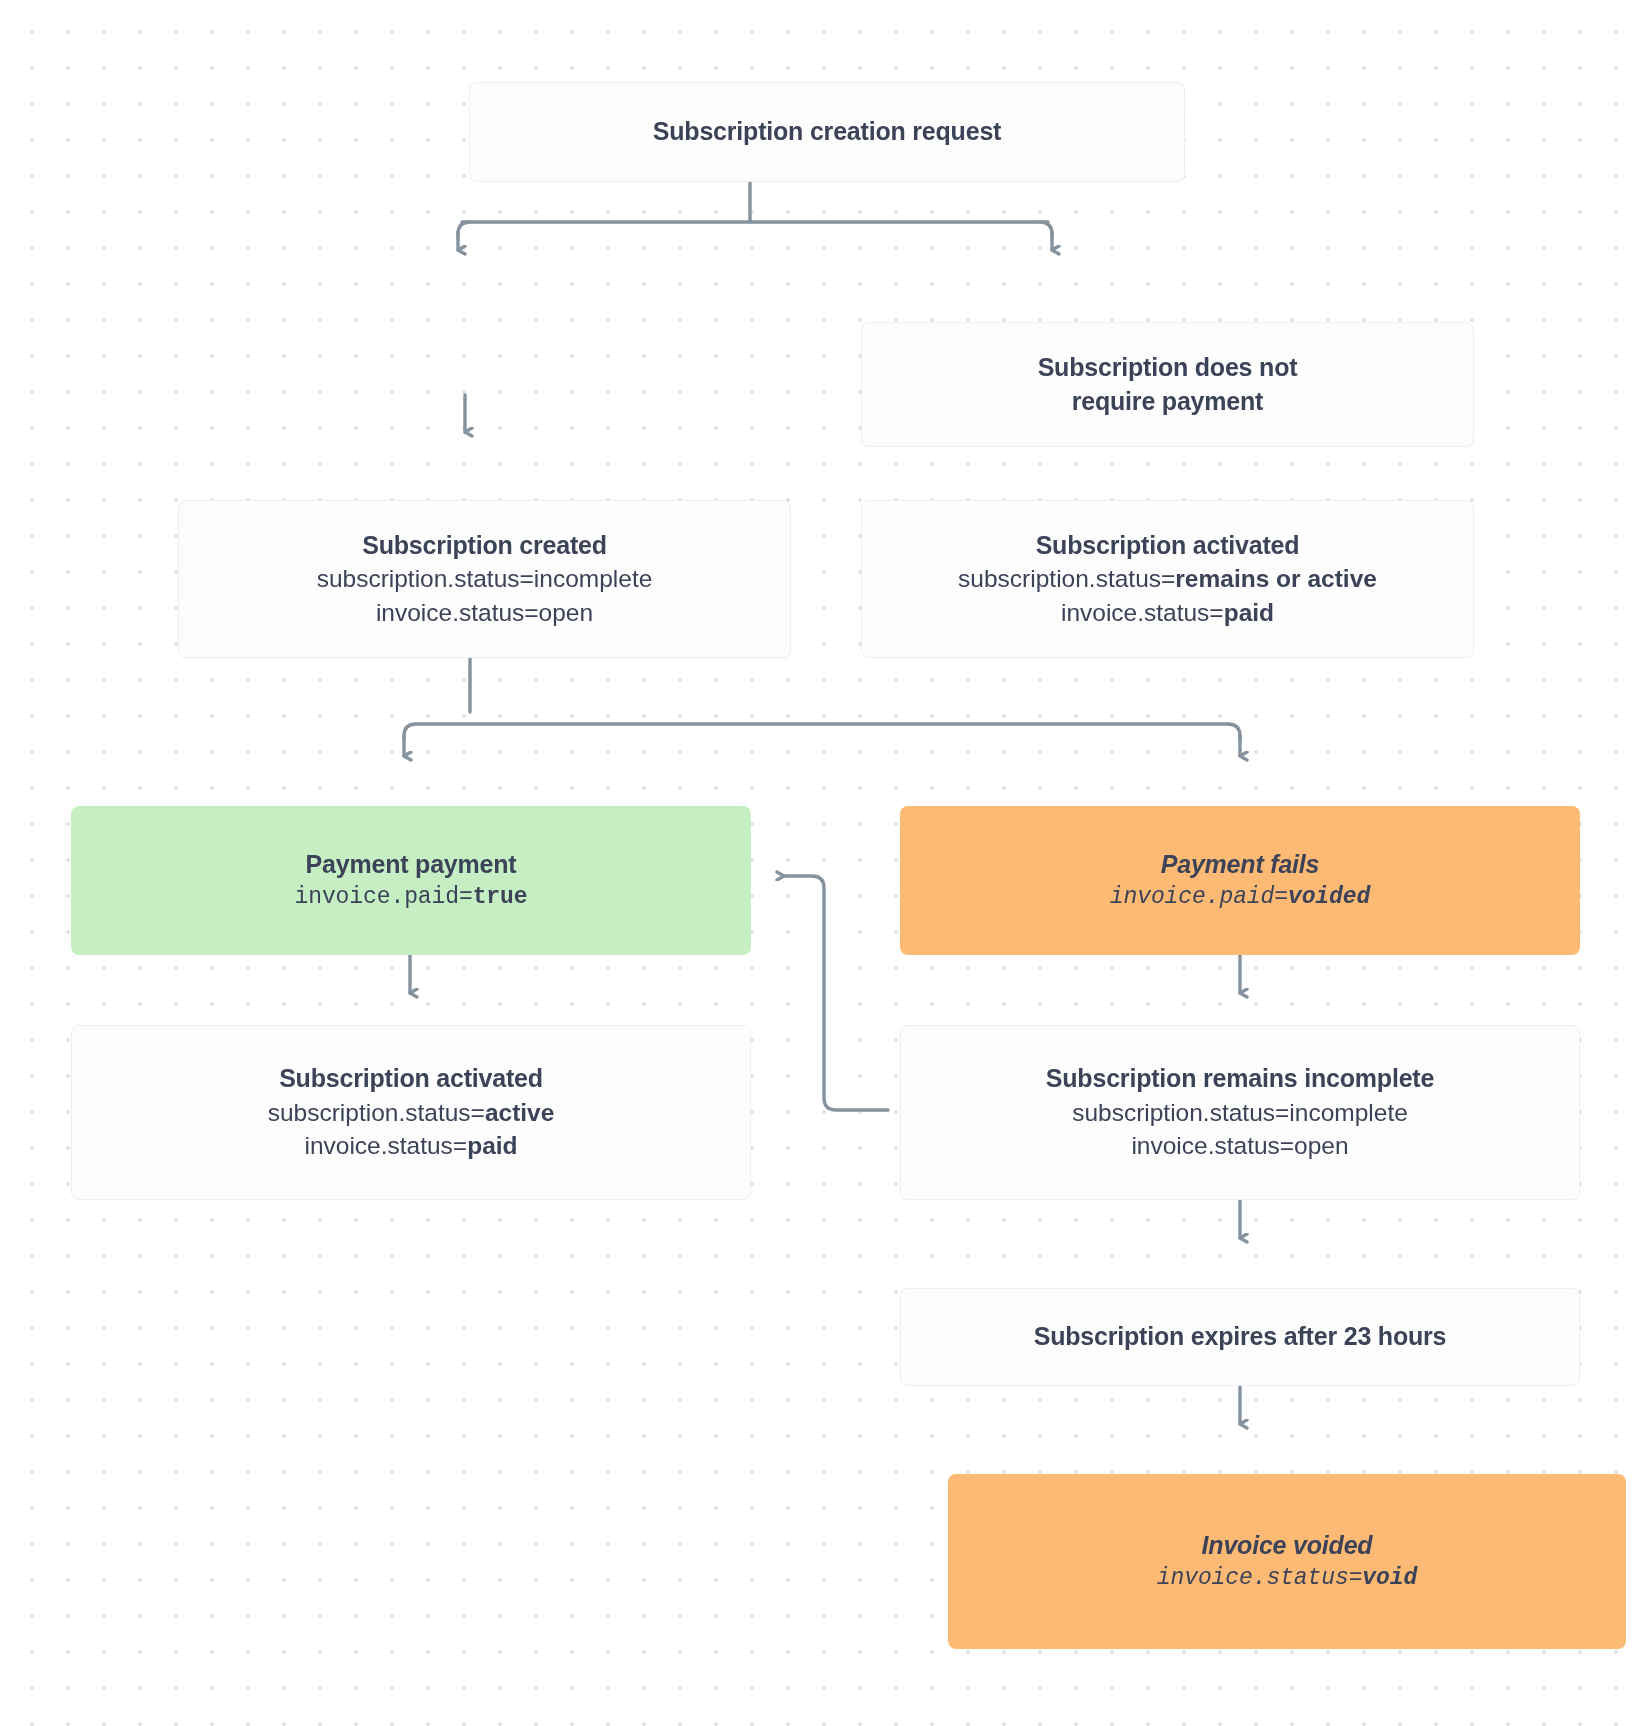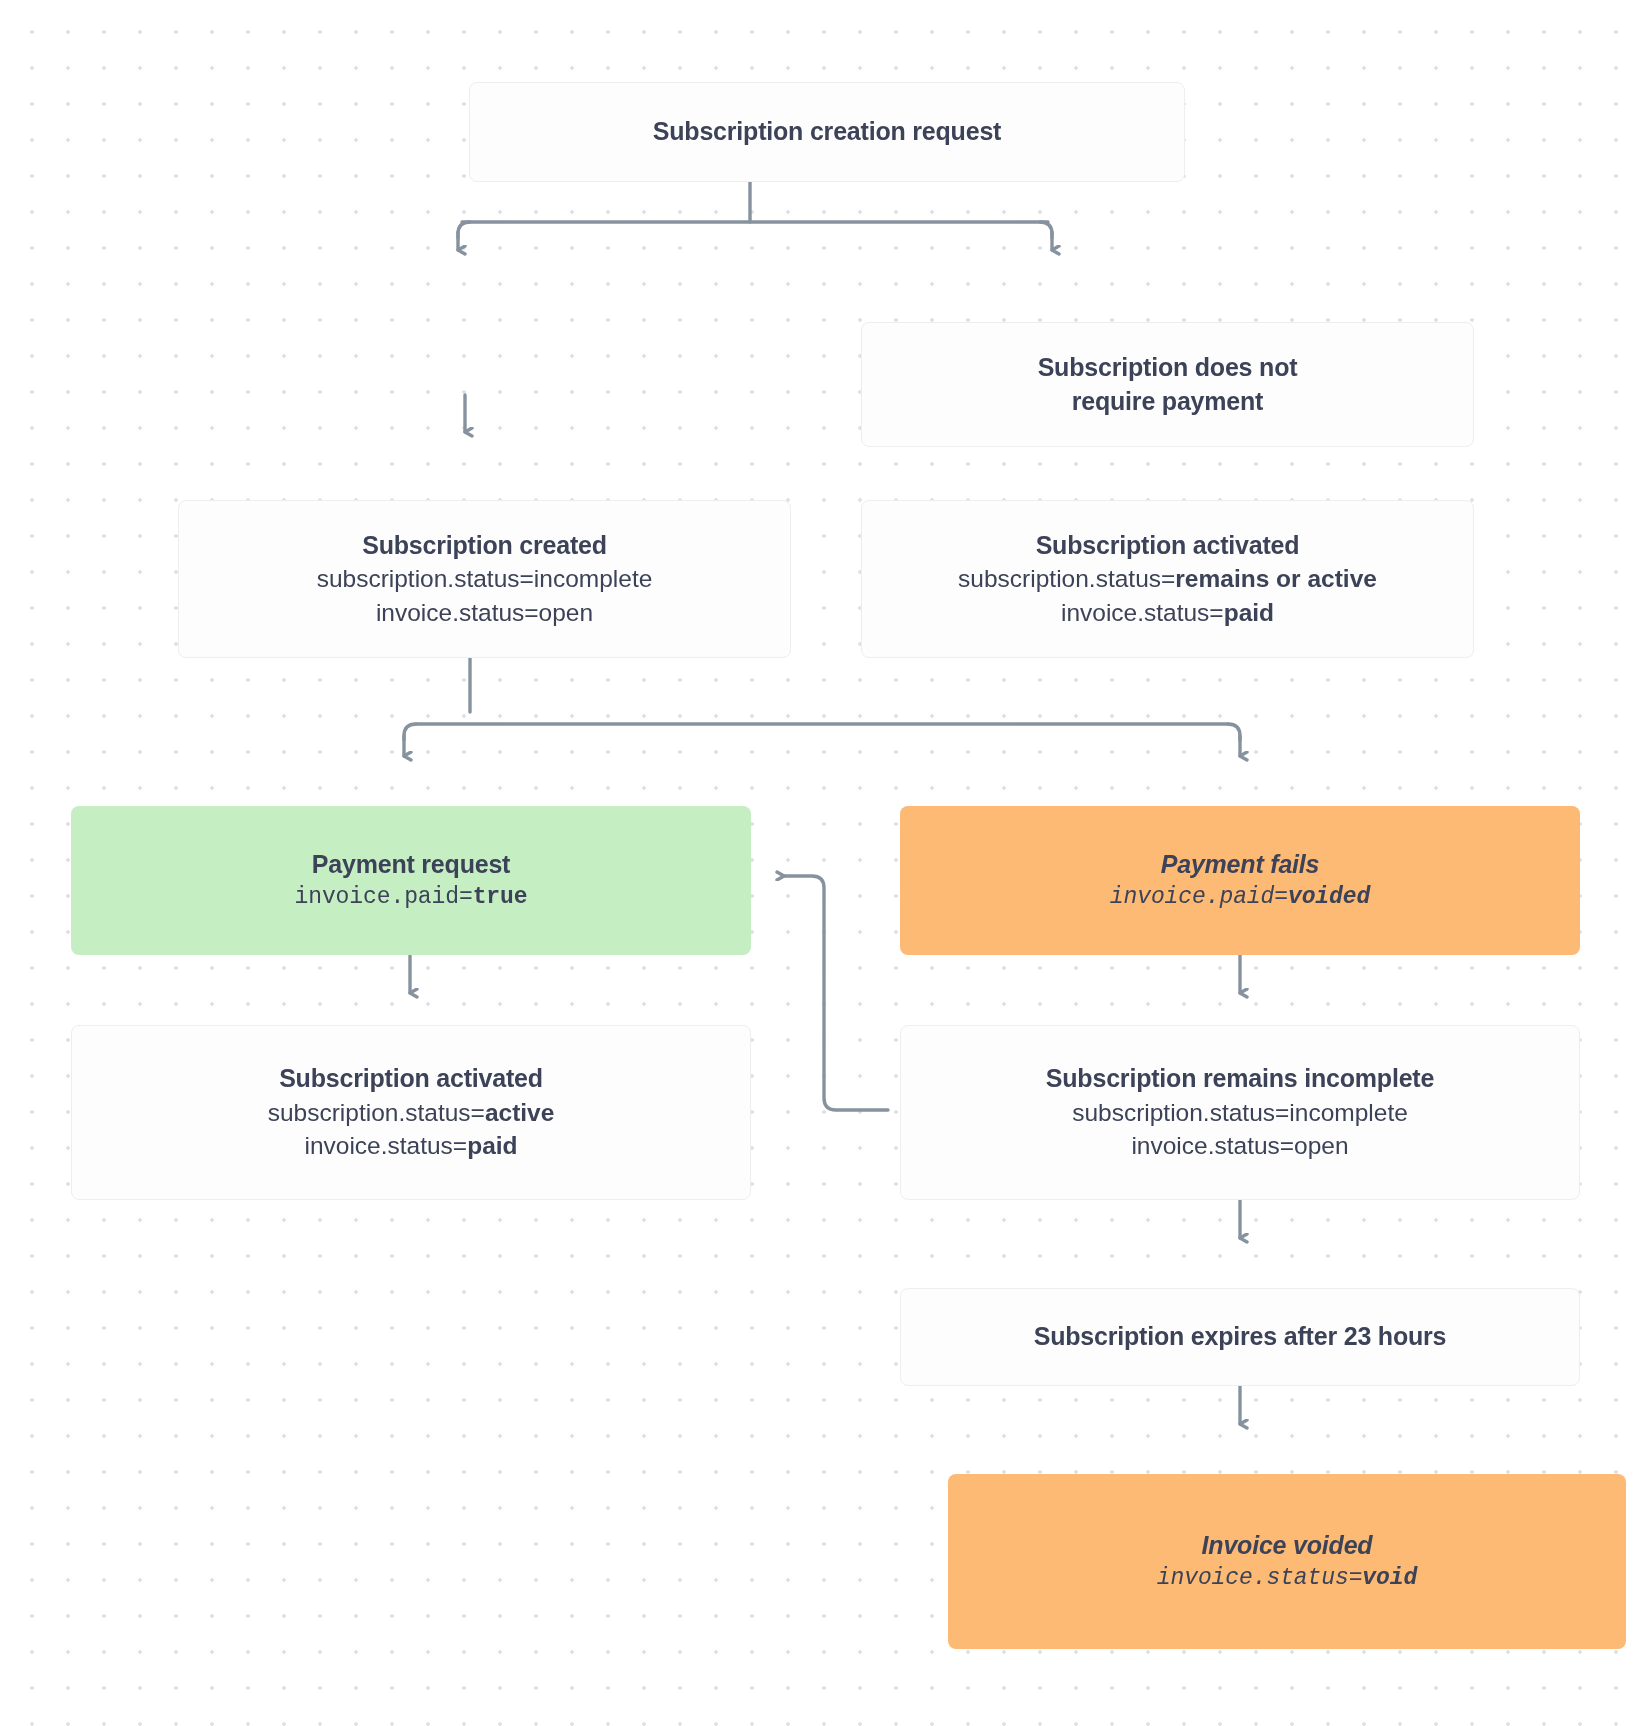--- a/index.html
+++ b/index.html
@@ -155,21 +155,21 @@
     <div class="node-title">Subscription activated</div>
     <div class="node-line">
       <span>subscription.status=</span><b>remains or active</b>
     </div>
     <div class="node-line">
       <span>invoice.status=</span><b>paid</b>
     </div>
   </div>
 
   <div class="node green" style="left:71px; top:806px; width:680px; height:149px;">
-    <div class="node-title">Payment request</div>
+    <div class="node-title">Payment payment</div>
     <div class="node-line mono">
       <span>invoice.paid=</span><b>true</b>
     </div>
   </div>
 
   <div class="node red" style="left:900px; top:806px; width:680px; height:149px;">
     <div class="node-title">Payment fails</div>
     <div class="node-line mono">
       <span>invoice.paid=</span><b>voided</b>
     </div>

